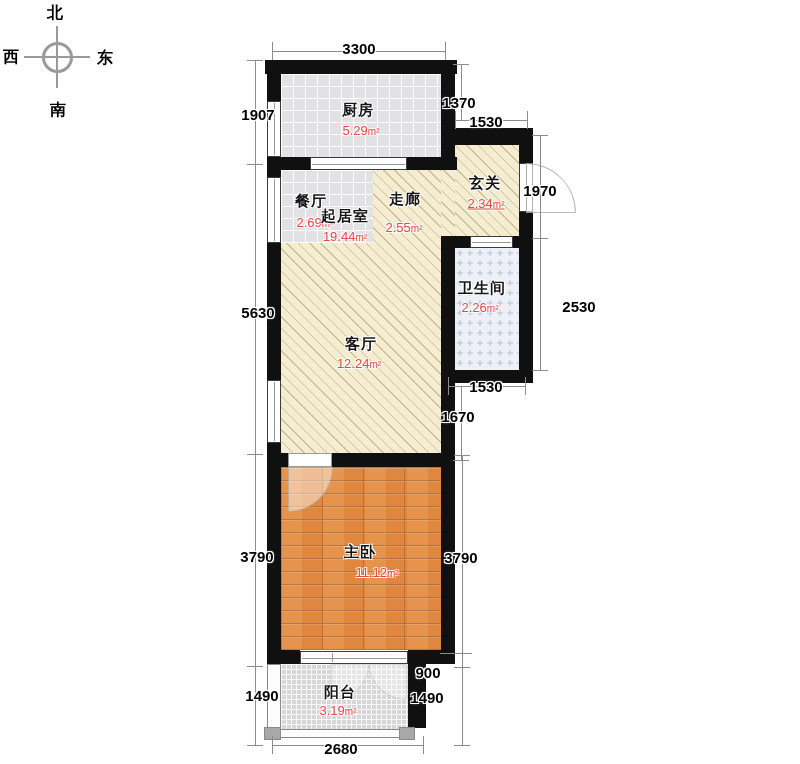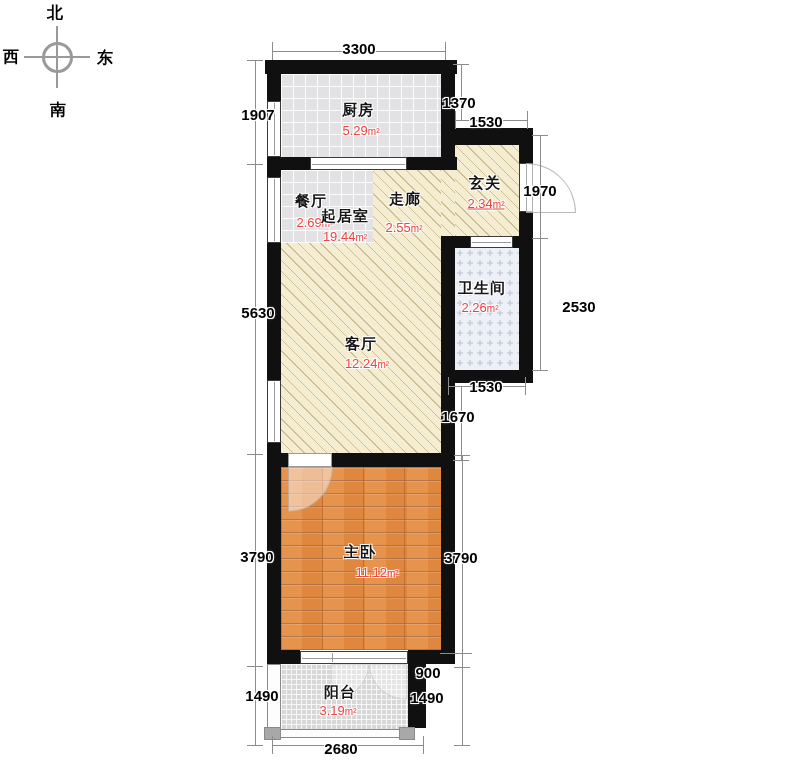--- a/index.html
+++ b/index.html
@@ -203,21 +203,21 @@
   <div class="rname" style="left:405px;top:199px;">走廊</div>
   <div class="rarea" style="left:404px;top:227px;"><span>2.55</span><span class="u">m²</span></div>
 
   <div class="rname" style="left:485px;top:183px;">玄关</div>
   <div class="rarea" style="left:486px;top:203px;text-decoration:underline;"><span>2.34</span><span class="u">m²</span></div>
 
   <div class="rname" style="left:482px;top:288px;">卫生间</div>
   <div class="rarea" style="left:480px;top:307px;"><span>2.26</span><span class="u">m²</span></div>
 
   <div class="rname" style="left:361px;top:344px;">客厅</div>
-  <div class="rarea" style="left:359px;top:363px;margin-left:8px;"><span>12.24</span><span class="u">m²</span></div>
+  <div class="rarea" style="left:359px;top:363px;"><span>12.24</span><span class="u">m²</span></div>
 
   <div class="rname" style="left:360px;top:552px;">主卧</div>
   <div class="rarea" style="left:377px;top:572px;"><span>11.12</span><span class="u">m²</span></div>
 
   <div class="rname" style="left:340px;top:692px;">阳台</div>
   <div class="rarea" style="left:338px;top:710px;"><span>3.19</span><span class="u">m²</span></div>
 
 </div>
 
 </body></html>

